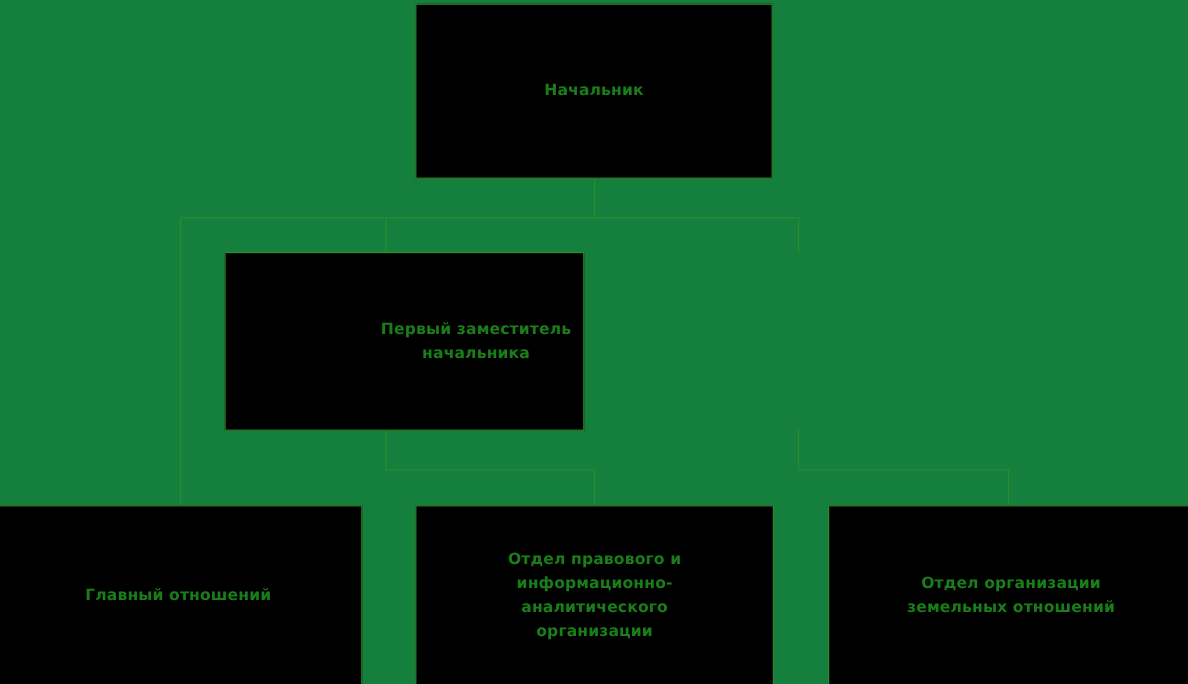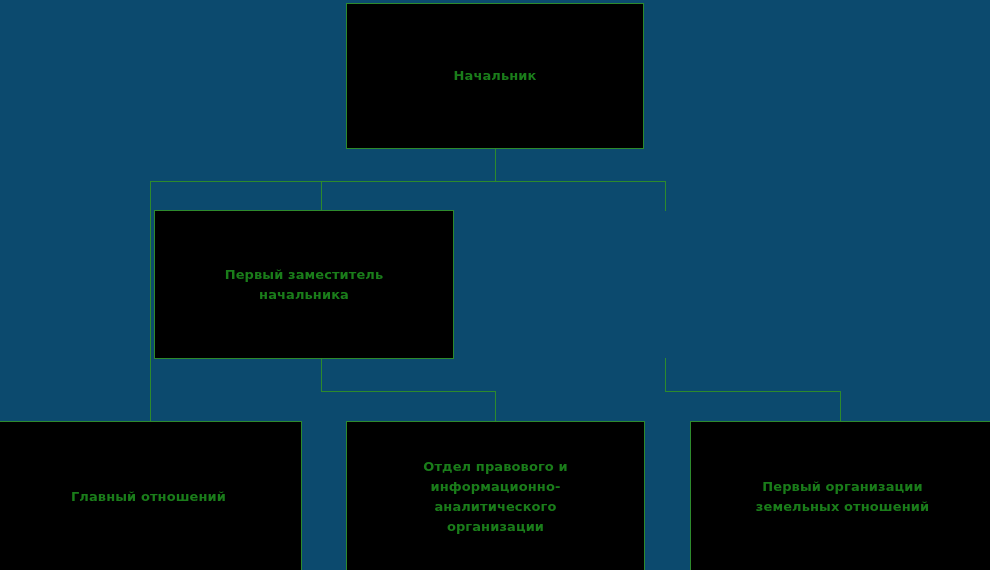--- a/index.html
+++ b/index.html
@@ -4,21 +4,21 @@
 <style>
   html, body {
     margin: 0;
     padding: 0;
     background: #000000;
   }
   #chart-root {
     position: relative;
     width: 990px;
     height: 570px;
-    background: #0c4a6e;
+    background: #15803d;
     overflow: hidden;
     font-family: "DejaVu Sans", sans-serif;
   }
   .node {
     position: absolute;
     box-sizing: border-box;
     border: 1px solid #2d8a2d;
     background: #000000;
     display: flex;
     align-items: center;
@@ -61,35 +61,35 @@
   <div class="connector v" style="left:495px; top:391px; height:31px;"></div>
 
   <div class="connector v" style="left:665px; top:358px; height:34px;"></div>
   <div class="connector h" style="left:665px; top:391px; width:176px;"></div>
   <div class="connector v" style="left:840px; top:391px; height:31px;"></div>
 
   <div class="node" style="left:346px; top:3px; width:298px; height:146px;">
     <span class="node-label">Начальник</span>
   </div>
 
-  <div class="node" style="left:154px; top:210px; width:300px; height:149px;">
+  <div class="node" style="left:187px; top:210px; width:300px; height:149px;justify-content:flex-end;">
     <span class="node-label">Первый заместитель
 начальника</span>
   </div>
 
 
   <div class="node" style="left:-5px; top:421px; width:307px; height:152px;">
     <span class="node-label">Главный отношений</span>
   </div>
 
   <div class="node" style="left:346px; top:421px; width:299px; height:152px;">
     <span class="node-label">Отдел правового и
 информационно-
 аналитического
 организации</span>
   </div>
 
   <div class="node" style="left:690px; top:421px; width:305px; height:152px;">
-    <span class="node-label">Первый организации
+    <span class="node-label">Отдел организации
 земельных отношений</span>
   </div>
 
 </div>
 
 </body></html>

